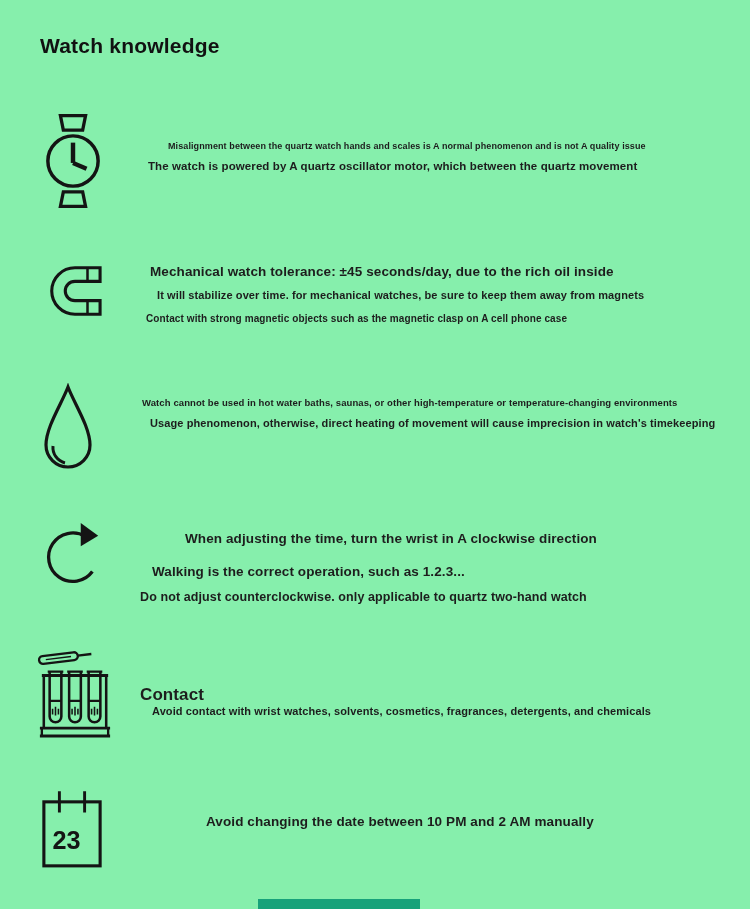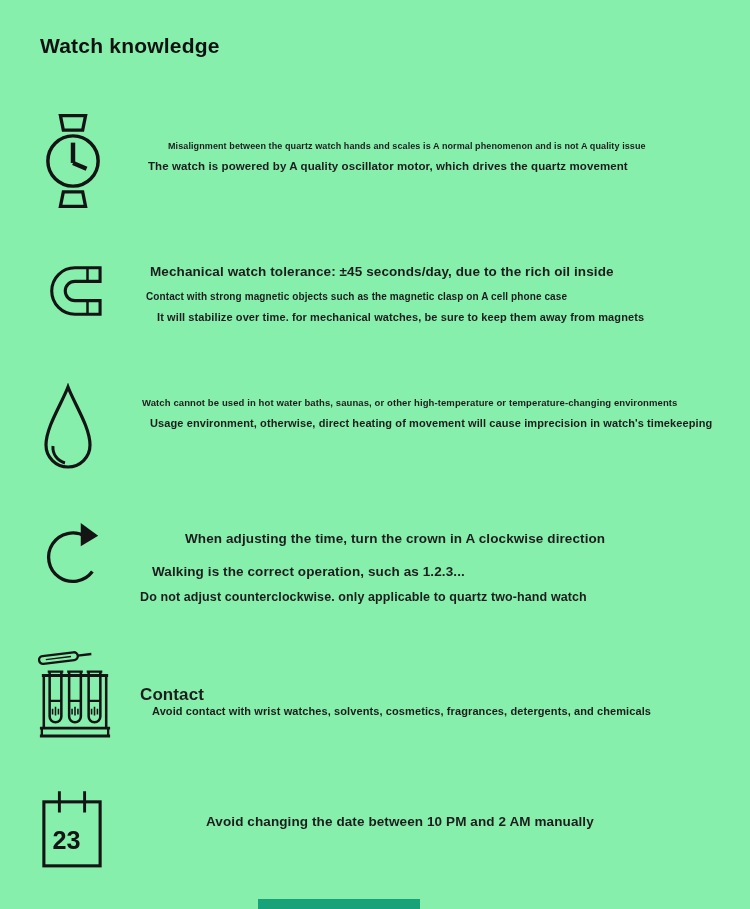--- a/index.html
+++ b/index.html
@@ -72,60 +72,60 @@
       <svg viewBox="0 0 60 100" width="58" height="98" aria-hidden="true">
         <path d="M17,3 H43 L40,18 H20 Z" fill="none" stroke="#141414" stroke-width="3.4"></path>
         <circle cx="30" cy="50" r="26" fill="none" stroke="#141414" stroke-width="3.6"></circle>
         <path d="M30,52 V31" stroke="#141414" stroke-width="4.6" fill="none"></path>
         <path d="M30,52 L44,58" stroke="#141414" stroke-width="4.6" fill="none"></path>
         <path d="M20,82 H40 L43,97 H17 Z" fill="none" stroke="#141414" stroke-width="3.4"></path>
       </svg>
     </div>
     <div class="lines t1">
       <div class="ln l1">Misalignment between the quartz watch hands and scales is A normal phenomenon and is not A quality issue</div>
-      <div class="ln l2">The watch is powered by A quality oscillator motor, which drives the quartz movement</div>
+      <div class="ln l2">The watch is powered by A quartz oscillator motor, which between the quartz movement</div>
     </div>
   </section>
 
   <section class="sec s2">
     <div class="icon i2">
       <svg viewBox="0 0 64 60" width="62" height="58" aria-hidden="true">
         <path d="M60,6 L34,6 A24,24 0 0 0 34,54 L60,54 L60,40 L34,40 A10,10 0 0 1 34,20 L60,20 Z" fill="none" stroke="#141414" stroke-width="3.2" stroke-linejoin="miter"></path>
         <path d="M47,6 V20 M47,40 V54" stroke="#141414" stroke-width="2.6" fill="none"></path>
       </svg>
     </div>
     <div class="lines t2">
       <div class="ln l1">Mechanical watch tolerance: ±45 seconds/day, due to the rich oil inside</div>
+      <div class="ln l2">It will stabilize over time. for mechanical watches, be sure to keep them away from magnets</div>
       <div class="ln l3">Contact with strong magnetic objects such as the magnetic clasp on A cell phone case</div>
-      <div class="ln l2">It will stabilize over time. for mechanical watches, be sure to keep them away from magnets</div>
     </div>
   </section>
 
   <section class="sec s3">
     <div class="icon i3">
       <svg viewBox="0 0 56 96" width="56" height="96" aria-hidden="true">
         <path d="M28,4 C22,20 6,44 6,62 A22,22 0 0 0 50,62 C50,44 34,20 28,4 Z" fill="none" stroke="#141414" stroke-width="3.2"></path>
         <path d="M13,63 A16,16 0 0 0 25,80" fill="none" stroke="#141414" stroke-width="3"></path>
       </svg>
     </div>
     <div class="lines t3">
       <div class="ln l1">Watch cannot be used in hot water baths, saunas, or other high-temperature or temperature-changing environments</div>
-      <div class="ln l2">Usage environment, otherwise, direct heating of movement will cause imprecision in watch's timekeeping</div>
+      <div class="ln l2">Usage phenomenon, otherwise, direct heating of movement will cause imprecision in watch's timekeeping</div>
     </div>
   </section>
 
   <section class="sec s4">
     <div class="icon i4">
       <svg viewBox="0 0 64 76" width="62" height="74" aria-hidden="true">
         <path d="M52,54 A25,25 0 1 1 45,18" fill="none" stroke="#141414" stroke-width="3.4"></path>
         <polygon points="40,4 58,17 40,28" fill="#141414"></polygon>
       </svg>
     </div>
     <div class="lines t4">
-      <div class="ln l1">When adjusting the time, turn the crown in A clockwise direction</div>
+      <div class="ln l1">When adjusting the time, turn the wrist in A clockwise direction</div>
       <div class="ln l2">Walking is the correct operation, such as 1.2.3...</div>
       <div class="ln l3">Do not adjust counterclockwise. only applicable to quartz two-hand watch</div>
     </div>
   </section>
 
   <section class="sec s5">
     <div class="icon i5">
       <svg viewBox="0 0 80 100" width="78" height="98" aria-hidden="true">
 
         <g transform="rotate(-7 24 12)">

